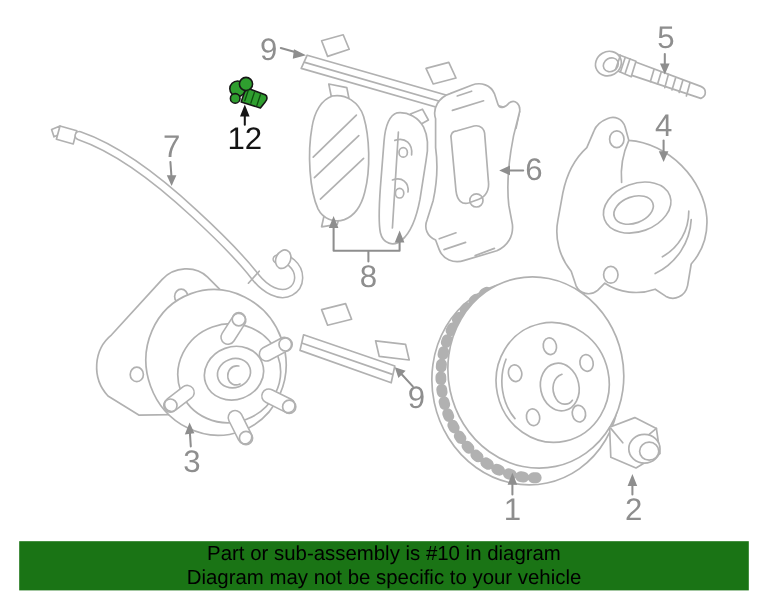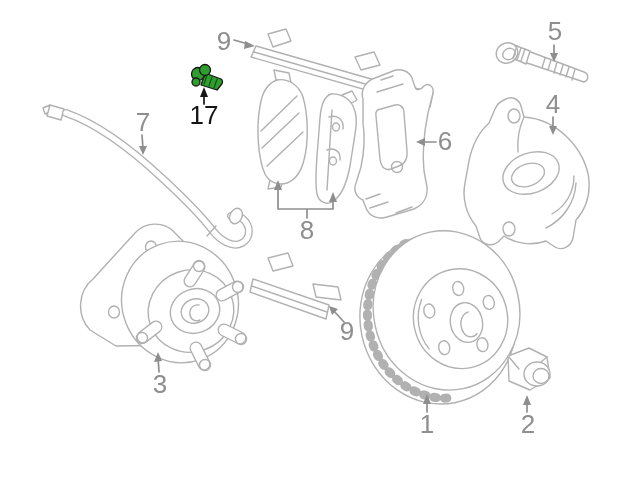--- a/index.html
+++ b/index.html
@@ -205,25 +205,29 @@
 
       <path class="arrow" d="M427,412 L427,399"></path>
       <polygon class="arrowhead" points="427,394 423,404 431,404"></polygon>
 
       <path class="arrow" d="M527,412 L527,400"></path>
       <polygon class="arrowhead" points="527,395 523,405 531,405"></polygon>
     </g>
   </svg>
 
   <div class="callout" style="left:224px;top:41px">9</div>
-  <div class="callout hl" style="left:204px;top:115px">17</div>
+  <div class="callout hl" style="left:204px;top:115px">12</div>
   <div class="callout" style="left:143px;top:122px">7</div>
   <div class="callout" style="left:555px;top:31px">5</div>
   <div class="callout" style="left:553px;top:104px">4</div>
   <div class="callout" style="left:445px;top:141px">6</div>
   <div class="callout" style="left:307px;top:230px">8</div>
   <div class="callout" style="left:347px;top:331px">9</div>
   <div class="callout" style="left:160px;top:384px">3</div>
   <div class="callout" style="left:427px;top:424px">1</div>
   <div class="callout" style="left:528px;top:424px">2</div>
 
+  <div class="banner">
+    <div>Part or sub-assembly is #10 in diagram</div>
+    <div>Diagram may not be specific to your vehicle</div>
+  </div>
 
 </div>
 
 </body></html>

